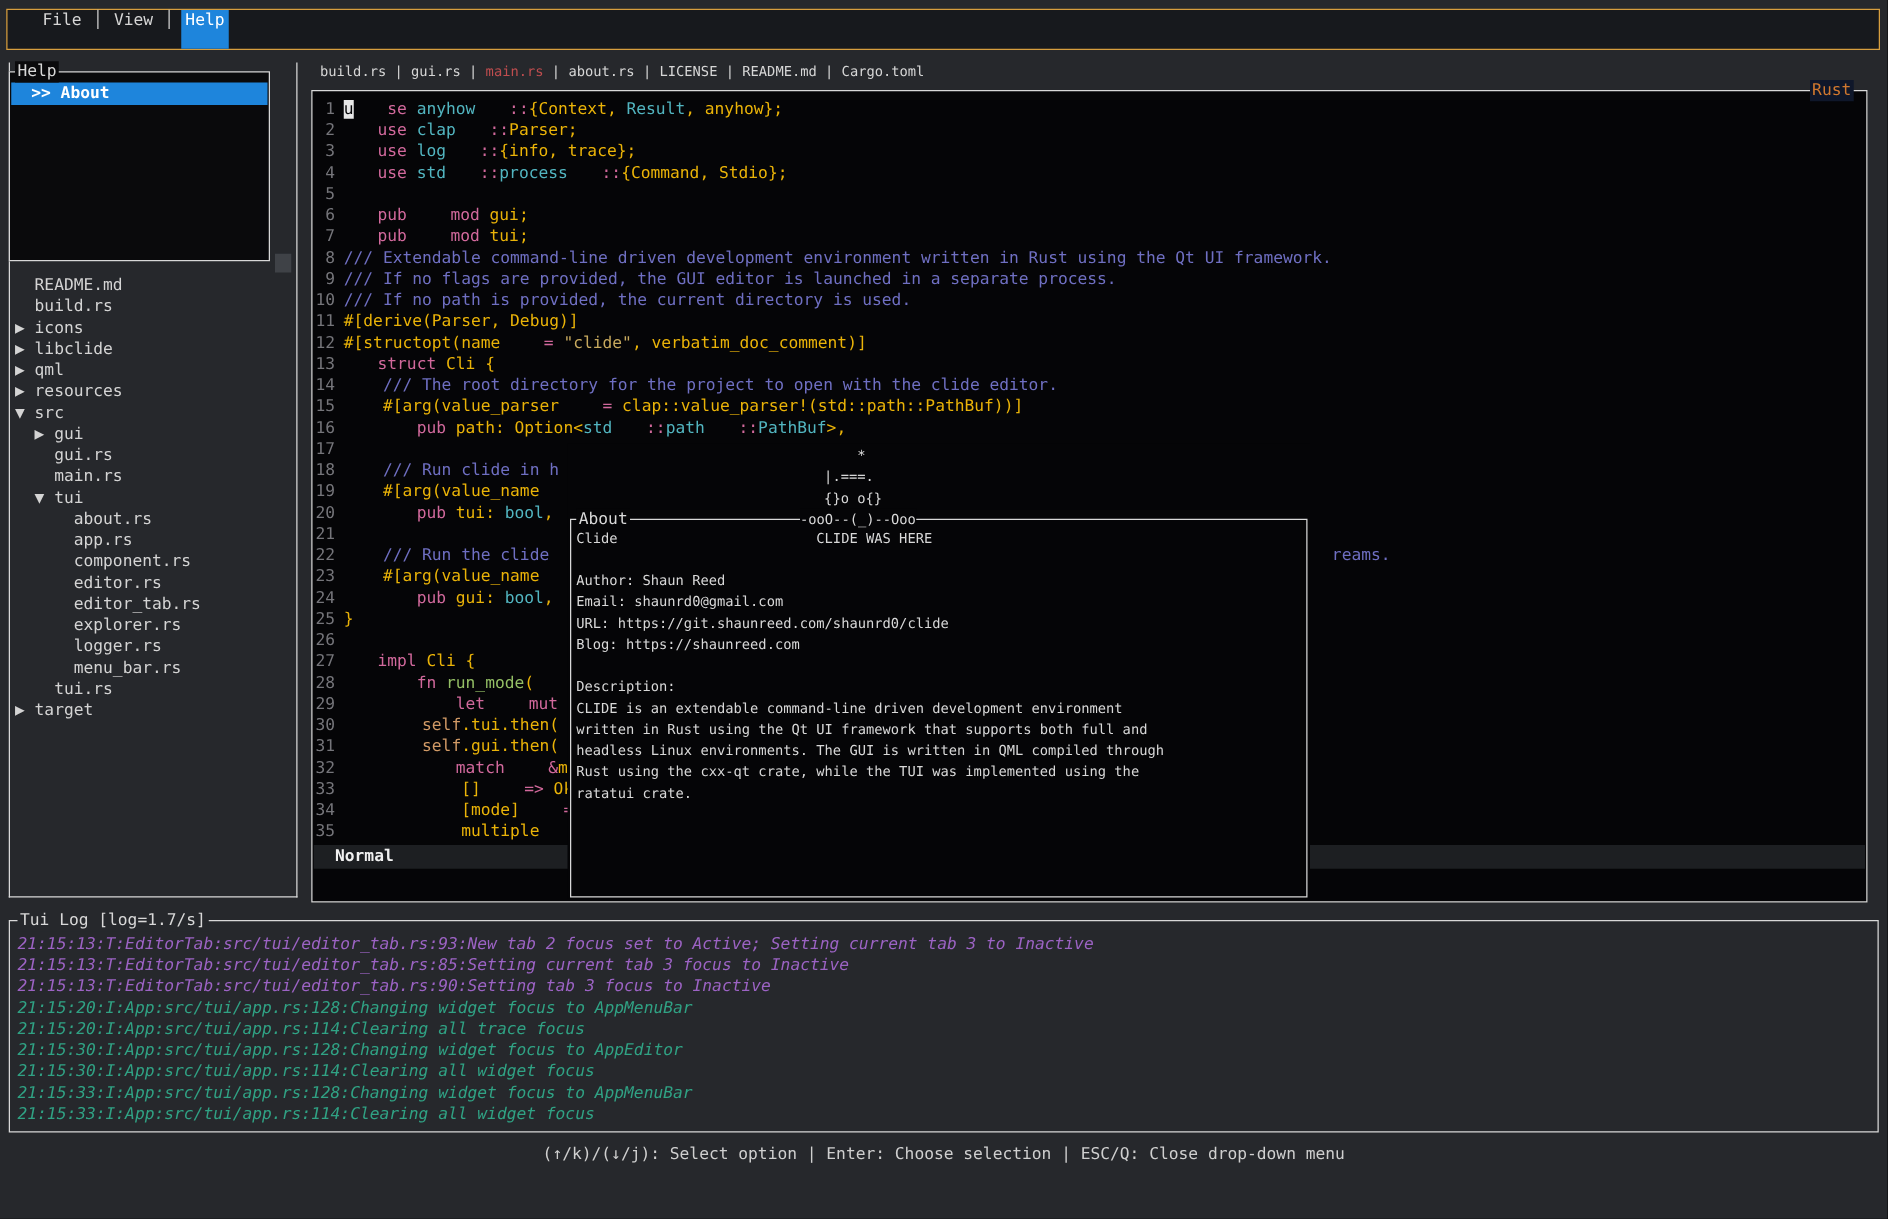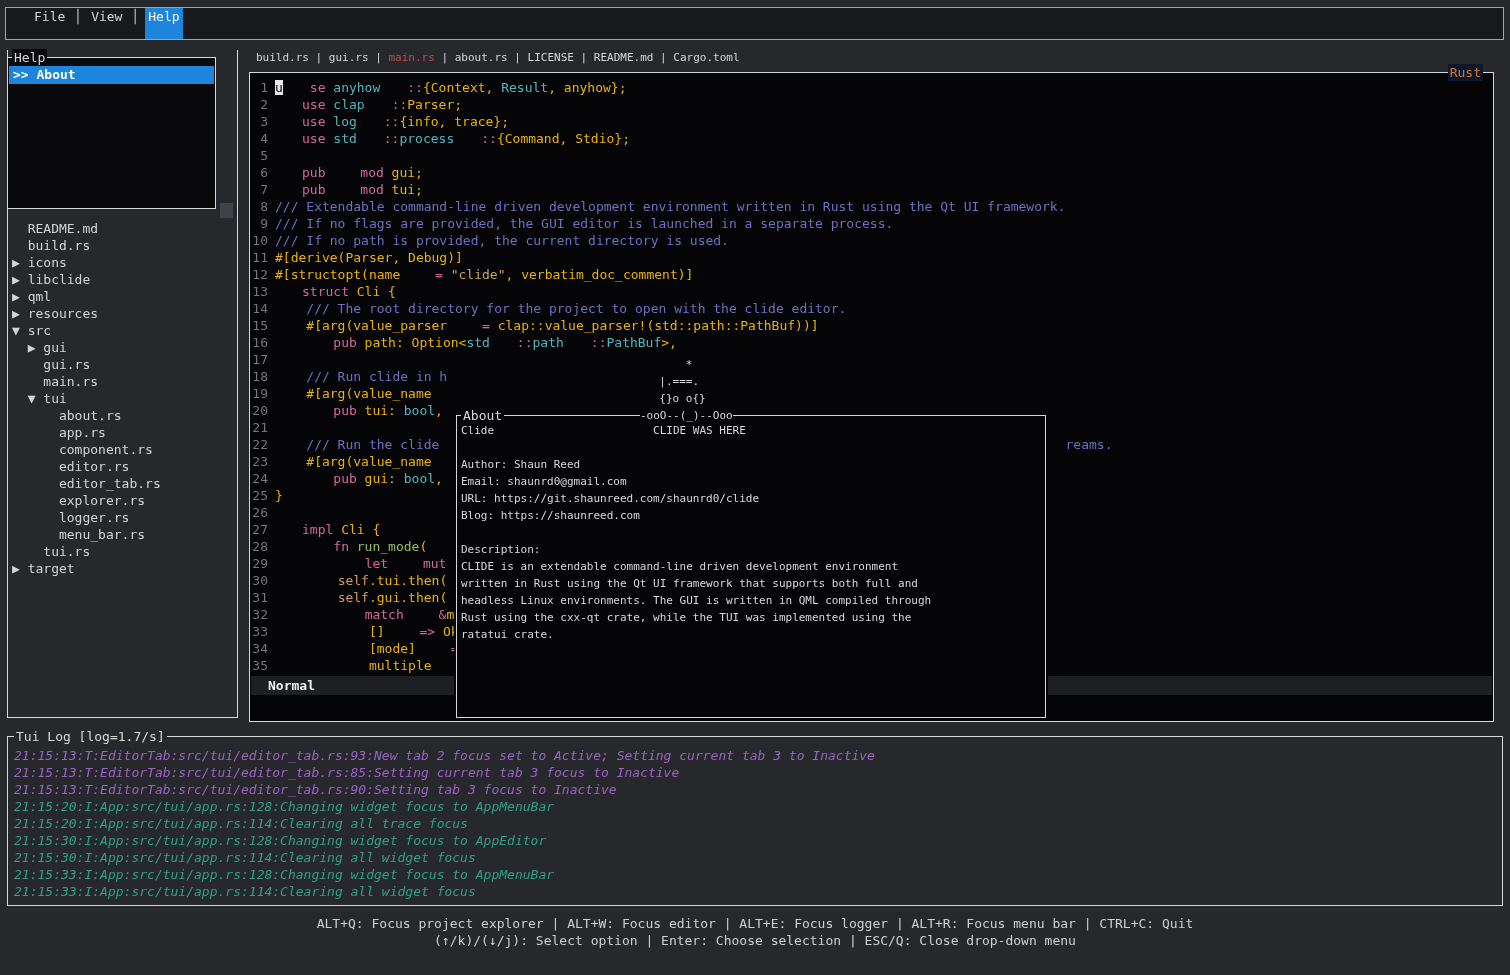--- a/index.html
+++ b/index.html
@@ -24,21 +24,21 @@
   #explorer { left:7px; top:50px; width:231px; height:668px;
               border-left:1px solid #d8d8d8; border-right:1px solid #d8d8d8; border-bottom:1px solid #d8d8d8; }
   #tree { position:absolute; left:4px; top:170px; right:2px; }
   .trow { height:17px; white-space:pre; color:#d4d4d4; }
   .ticon { color:#d4d4d4; }
   #scrollthumb { left:220px; top:203px; width:13px; height:15px; background:#3f4247; }
 
   
   #helpdrop { left:7px; top:57px; width:209px; height:152px; border:1px solid #d8d8d8; background:#0a0a0c; }
   .panel-title { position:absolute; top:-9px; left:4px; padding:0 2px; background:#0a0a0c; color:#d8d8d8; }
-  .drow { margin:8px 1px 0 1px; height:18px; line-height:18px; padding-left:4px; white-space:pre; }
+  .drow { margin:8px 1px 0 1px; height:18px; line-height:18px; padding-left:16px; white-space:pre; }
   .drow.selected { background:#1e85dc; color:#ffffff; font-weight:bold; }
 
   
   #tabs { left:256px; top:49px; height:17px; white-space:pre; color:#d6d6d6; }
   #tabs .tab { color:#d6d6d6; }
   #tabs .tab.active { color:#bf4d4f; }
   #editor { left:249px; top:72px; width:1245px; height:650px; border:1px solid #d8d8d8; background:#050507; }
   #lang-badge { position:absolute; top:-9px; right:10px; padding:0 2px; background:#0f172a; color:#d0782f; }
   #code { position:absolute; left:2px; top:6px; right:2px; }
   .codeline { height:17px; white-space:pre; }
@@ -199,17 +199,16 @@
         <div class="lrow info">21:15:20:I:App:src/tui/app.rs:128:Changing widget focus to AppMenuBar</div>
         <div class="lrow info">21:15:20:I:App:src/tui/app.rs:114:Clearing all trace focus</div>
         <div class="lrow info">21:15:30:I:App:src/tui/app.rs:128:Changing widget focus to AppEditor</div>
         <div class="lrow info">21:15:30:I:App:src/tui/app.rs:114:Clearing all widget focus</div>
         <div class="lrow info">21:15:33:I:App:src/tui/app.rs:128:Changing widget focus to AppMenuBar</div>
         <div class="lrow info">21:15:33:I:App:src/tui/app.rs:114:Clearing all widget focus</div>
       </div>
   </div>
 
   <div id="footer" class="abs">
-    <div>ALT+Q: Focus project explorer | ALT+W: Focus editor | ALT+E: Focus logger | ALT+R: Focus menu bar | CTRL+C: Quit</div>
     <div>(↑/k)/(↓/j): Select option | Enter: Choose selection | ESC/Q: Close drop-down menu</div>
   </div>
 
 </div>
 
 </body></html>

